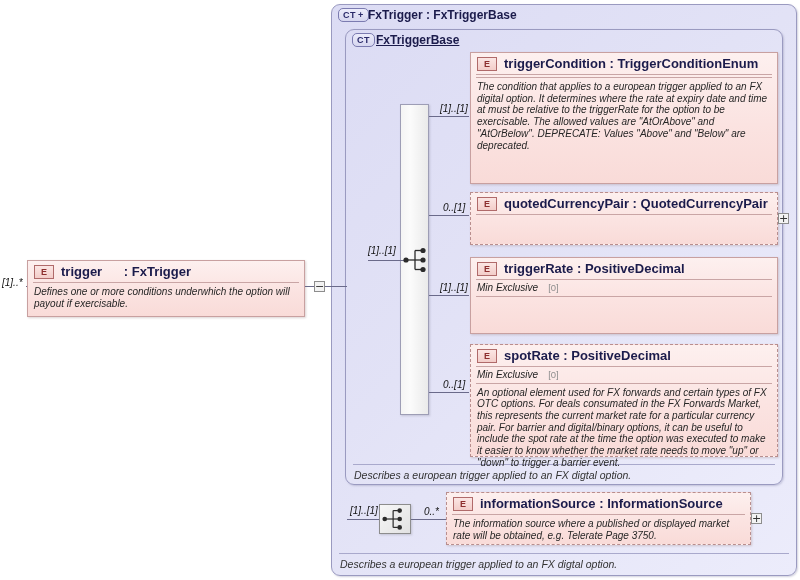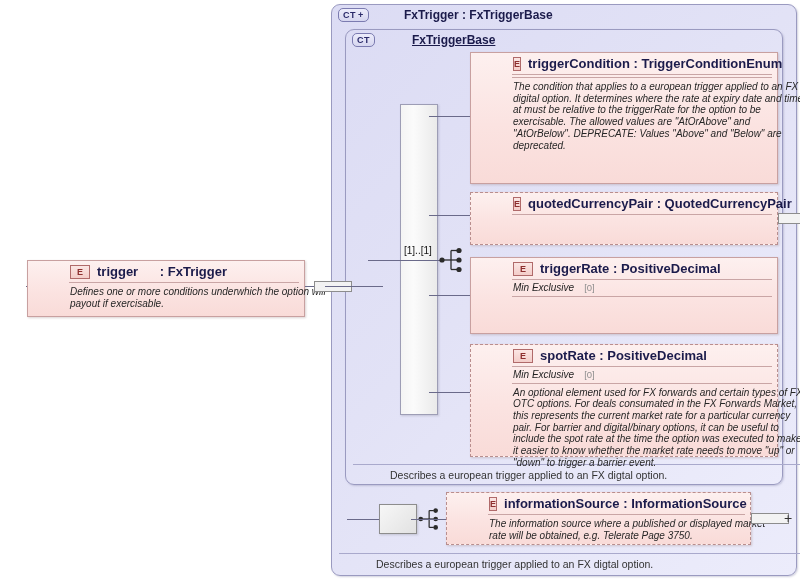--- a/index.html
+++ b/index.html
@@ -5,21 +5,21 @@
   html,body{margin:0;padding:0;}
   body{
     width:800px;height:580px;
     background:#ffffff;
     font-family:"Liberation Sans", sans-serif;
     font-size:11px;
     color:#1a1a1a;
     position:relative;
     overflow:hidden;
   }
-  .abs{position:absolute;padding-left:36px;}
+  .abs{position:absolute;}
 
   
   .ct-box{
     box-sizing:border-box;
     border:1px solid #9a9ac0;
     border-radius:9px;
     background:linear-gradient(135deg,#dcdcf4 0%,#e2e2f6 45%,#ececfb 100%);
     box-shadow:1px 1px 2px rgba(120,120,160,.35);
   }
   .ct-tag{
@@ -32,21 +32,21 @@
     font-size:9px;font-weight:bold;
     letter-spacing:.5px;
     height:14px;
     padding:0 4px;
   }
   .ct-title{
     font-size:12px;font-weight:bold;color:#1b1b4b;
     white-space:nowrap;
   }
   .ct-desc{
-    font-size:10.5px;color:#333;
+    font-style:italic;font-size:10.5px;color:#333;
     white-space:nowrap;
   }
   .hr-line{background:#a9a9cc;height:1px;}
 
   
   .el-box{
     box-sizing:border-box;
     background:linear-gradient(180deg,#fdf0ef 0%,#fbe3e1 55%,#f9dbd8 100%);
     box-shadow:1px 1px 2px rgba(150,120,120,.33);
   }
@@ -80,21 +80,21 @@
   .facet-label{font-style:italic;color:#222;white-space:nowrap;}
   .facet-vals{color:#8f8f8f;font-size:9.5px;line-height:11.5px;}
   .el-doc{
     padding:3px 6px 4px 6px;
     font-style:italic;font-size:10px;line-height:11.7px;color:#262626;
   }
 
   
   .wire{background:#6a6a8a;height:1px;}
   .card{
-    font-size:10px;color:#111;
+    font-style:italic;font-size:10px;color:#111;
     white-space:nowrap;
   }
 
   
   .stub{
     box-sizing:border-box;
     width:11px;height:11px;
     border:1px solid #8d8d8d;
     background:#f3f3f3;
     display:flex;align-items:center;justify-content:center;

